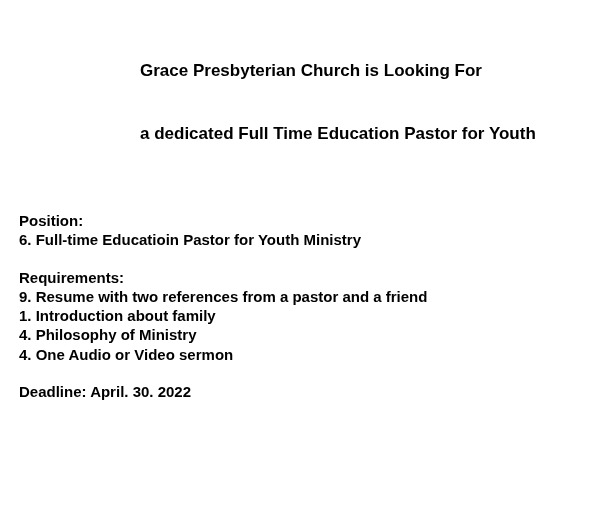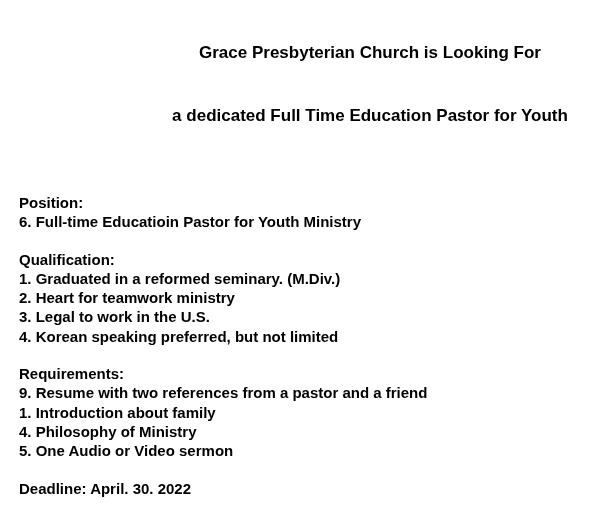--- a/index.html
+++ b/index.html
@@ -7,23 +7,23 @@
   .page {
     position: relative;
     width: 600px;
     height: 523px;
     background: #ffffff;
     color: #000000;
     font-family: "Liberation Sans", "DejaVu Sans", sans-serif;
     overflow: hidden;
   }
   .title-block {
-    padding-top: 0;
+    padding-top: 18px;
     margin-left: 140px;
-    text-align: center;
+    text-align: left;
     font-weight: bold;
     font-size: 17px;
     line-height: 21px;
     white-space: pre-wrap;
   }
   .content {
     margin-left: 19px;
     margin-top: 25px;
     font-size: 15px;
     line-height: 19.3px;
@@ -41,34 +41,27 @@
     <div class="line">a dedicated Full Time Education Pastor for Youth</div>
   </div>
 
   <div class="content">
 
     <div class="section">
       <div class="line">Position:</div>
       <div class="line">6. Full-time Educatioin Pastor for Youth Ministry</div>
     </div>
 
-    <div class="section">
-      <div class="line">Qualification:</div>
-      <div class="line">1. Graduated in a reformed seminary. (M.Div.)</div>
-      <div class="line">2. Heart for teamwork ministry</div>
-      <div class="line">3. Legal to work in the U.S.</div>
-      <div class="line">4. Korean speaking preferred, but not limited</div>
-    </div>
 
     <div class="section">
       <div class="line">Requirements:</div>
       <div class="line">9. Resume with two references from a pastor and a friend</div>
       <div class="line">1. Introduction about family</div>
       <div class="line">4. Philosophy of Ministry</div>
-      <div class="line">5. One Audio or Video sermon</div>
+      <div class="line">4. One Audio or Video sermon</div>
     </div>
 
     <div class="section">
       <div class="line">Deadline: April. 30. 2022</div>
 
     </div>
 
   </div>
 </div>
 

